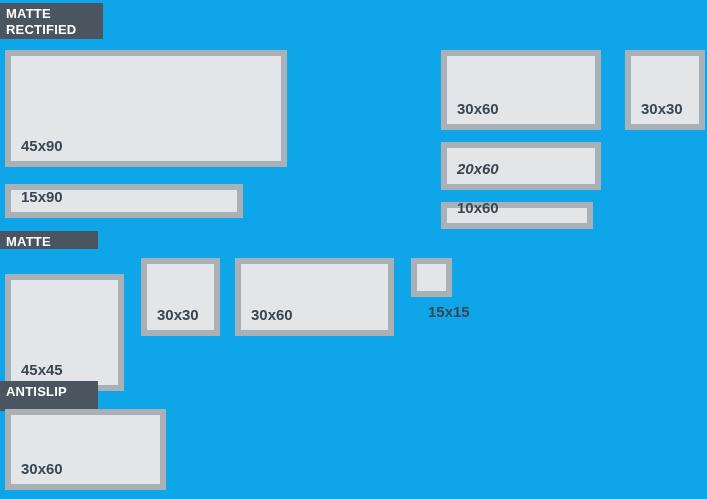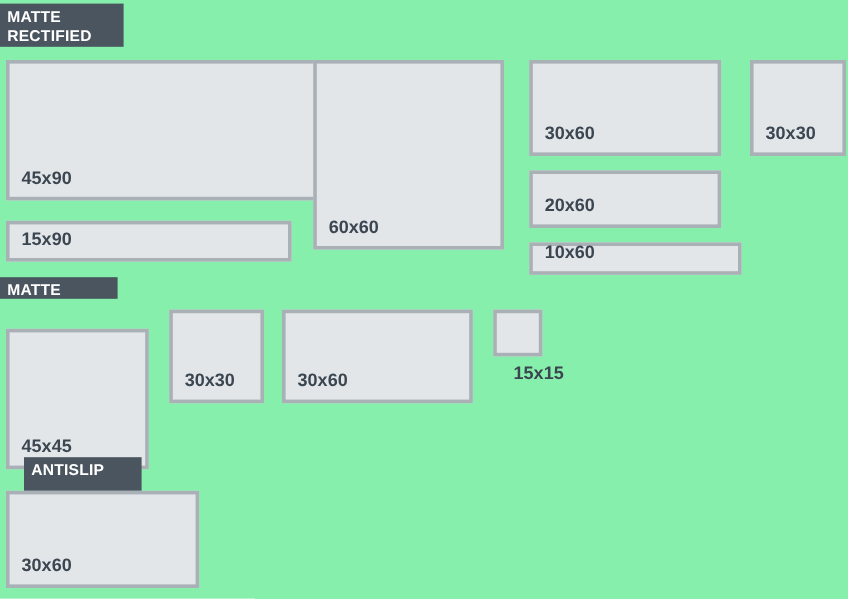--- a/index.html
+++ b/index.html
@@ -30,21 +30,21 @@
     font-size: 13px;
     line-height: 16px;
     letter-spacing: 0.2px;
     padding: 3px 6px 3px 6px;
     box-sizing: border-box;
     white-space: pre-line;
   }
   .tile {
     position: absolute;
     background: #e2e6e9;
-    border: 3px solid #0c4a6e;
+    border: 6px solid #0c4a6e;
     box-sizing: border-box;
   }
   .tile-label {
     position: absolute;
     left: 10px;
     bottom: 6px;
     font-family: "Liberation Sans", sans-serif;
     font-weight: bold;
     font-size: 15px;
     line-height: 18px;
@@ -57,53 +57,50 @@
     font-weight: bold;
     font-size: 15px;
     line-height: 18px;
     color: #3c4650;
     white-space: nowrap;
   }
 </style>
 </head>
 <body>
 
-<div id="stage" style="background: #86efac;">
+<div id="stage" style="background: #0ea5e9;">
     <div class="section-badge" style="left: 0px; top: 3px; width: 103px; height: 36px; background: rgb(74, 85, 95); color: rgb(255, 255, 255);">MATTE
 RECTIFIED</div>
     <div class="tile" style="left: 5px; top: 50px; width: 282px; height: 117px; background: rgb(226, 230, 233); border-color: rgb(169, 176, 182);">
       <span class="tile-label" style="color: rgb(60, 70, 80);">45x90</span>
     </div>
     <div class="tile" style="left: 5px; top: 184px; width: 238px; height: 34px; background: rgb(226, 230, 233); border-color: rgb(169, 176, 182);">
       <span class="tile-label" style="color: rgb(60, 70, 80);">15x90</span>
     </div>
-    <div class="tile" style="left: 261px; top: 50px; width: 159px; height: 158px; background: rgb(226, 230, 233); border-color: rgb(169, 176, 182);">
-      <span class="tile-label" style="color: rgb(60, 70, 80);">60x60</span>
-    </div>
     <div class="tile" style="left: 441px; top: 50px; width: 160px; height: 80px; background: rgb(226, 230, 233); border-color: rgb(169, 176, 182);">
       <span class="tile-label" style="color: rgb(60, 70, 80);">30x60</span>
     </div>
     <div class="tile" style="left: 441px; top: 142px; width: 160px; height: 48px; background: rgb(226, 230, 233); border-color: rgb(169, 176, 182);">
-      <span class="tile-label" style="color: rgb(60, 70, 80);">20x60</span>
+      <span class="tile-label" style="color: rgb(60, 70, 80); font-style: italic;">20x60</span>
     </div>
-    <div class="tile" style="left: 441px; top: 202px; width: 177px; height: 27px; background: rgb(226, 230, 233); border-color: rgb(169, 176, 182);">
+    <div class="tile" style="left: 441px; top: 202px; width: 152px; height: 27px; background: rgb(226, 230, 233); border-color: rgb(169, 176, 182);">
       <span class="tile-label" style="color: rgb(60, 70, 80);">10x60</span>
     </div>
     <div class="tile" style="left: 625px; top: 50px; width: 80px; height: 80px; background: rgb(226, 230, 233); border-color: rgb(169, 176, 182);">
       <span class="tile-label" style="color: rgb(60, 70, 80);">30x30</span>
     </div>
     <div class="section-badge" style="left: 0px; top: 231px; width: 98px; height: 18px; background: rgb(74, 85, 95); color: rgb(255, 255, 255);">MATTE</div>
     <div class="tile" style="left: 5px; top: 274px; width: 119px; height: 117px; background: rgb(226, 230, 233); border-color: rgb(169, 176, 182);">
       <span class="tile-label" style="color: rgb(60, 70, 80);">45x45</span>
     </div>
     <div class="tile" style="left: 141px; top: 258px; width: 79px; height: 78px; background: rgb(226, 230, 233); border-color: rgb(169, 176, 182);">
       <span class="tile-label" style="color: rgb(60, 70, 80);">30x30</span>
     </div>
     <div class="tile" style="left: 235px; top: 258px; width: 159px; height: 78px; background: rgb(226, 230, 233); border-color: rgb(169, 176, 182);">
       <span class="tile-label" style="color: rgb(60, 70, 80);">30x60</span>
     </div>
     <div class="tile" style="left: 411px; top: 258px; width: 41px; height: 39px; background: rgb(226, 230, 233); border-color: rgb(169, 176, 182);"></div>
     <span class="ext-label" style="left: 411px; top: 303px; color: rgb(60, 70, 80); margin-left: 17px;">15x15</span>
-    <div class="section-badge" style="left: 0px; top: 381px; width: 98px; height: 30px; background: rgb(74, 85, 95); color: rgb(255, 255, 255); margin-left: 20px;">ANTISLIP</div>
+    <div class="section-badge" style="left: 0px; top: 381px; width: 98px; height: 30px; background: rgb(74, 85, 95); color: rgb(255, 255, 255);">ANTISLIP</div>
     <div class="tile" style="left: 5px; top: 409px; width: 161px; height: 81px; background: rgb(226, 230, 233); border-color: rgb(169, 176, 182);">
       <span class="tile-label" style="color: rgb(60, 70, 80);">30x60</span>
     </div>
   </div>
 
 </body></html>

